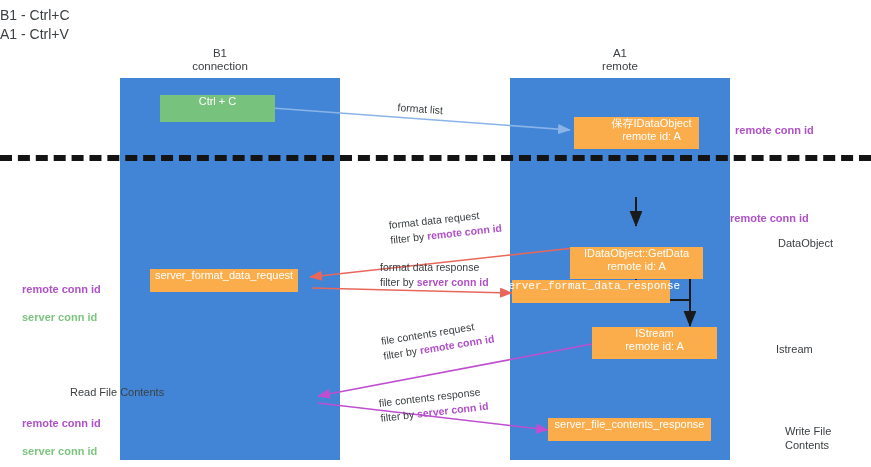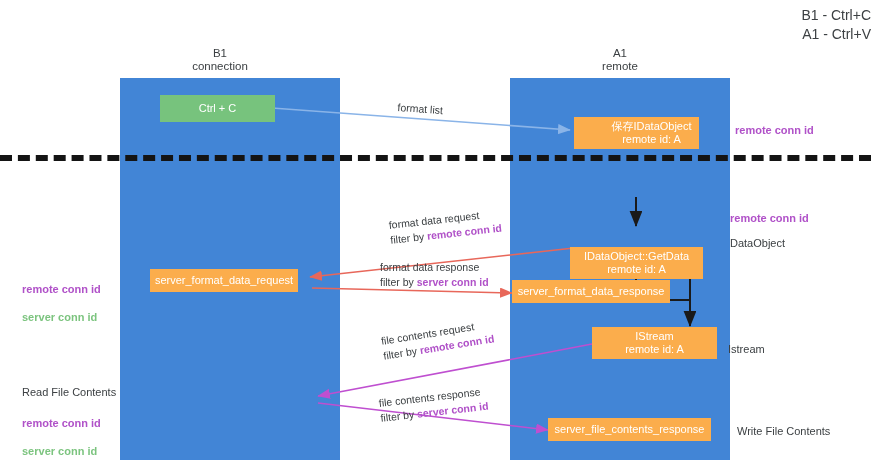--- a/index.html
+++ b/index.html
@@ -6,30 +6,30 @@
   body{
     width:871px;height:467px;position:relative;overflow:hidden;
     background:#ffffff;
     font-family:"Liberation Sans","DejaVu Sans",sans-serif;
     color:#3c4043;
   }
   #stage{position:absolute;left:0;top:0;width:871px;height:467px;}
   svg.layer{position:absolute;left:0;top:0;width:871px;height:467px;pointer-events:none;}
   .lane{position:absolute;background:#4285d6;}
   .lane-title{position:absolute;text-align:center;font-size:11.5px;line-height:13px;color:#3c4043;white-space:pre-line;}
-  .title{position:absolute;left:0;top:6px;width:871px;text-align:right;font-size:14px;line-height:19px;color:#3c4043;white-space:pre-line;}
-  .box{position:absolute;display:flex;flex-direction:column;align-items:center;justify-content:center;
+  .title{position:absolute;left:0;top:6px;width:871px;text-align:left;font-size:14px;line-height:19px;color:#3c4043;white-space:pre-line;}
+  .box{position:absolute;display:flex;flex-direction:column;align-items:center;
        color:#ffffff;font-size:11px;line-height:13px;text-align:center;box-sizing:border-box;}
   .box.green{background:#77c37d;}
   .box.orange{background:#fbad4c;}
   .box .l2{font-size:11px;}
   .sidelabel{position:absolute;font-size:11px;line-height:14px;white-space:pre-line;}
   .c-purple{color:#b051c8;font-weight:bold;}
   .c-green{color:#7cc47f;font-weight:bold;}
-  .c-dark{color:#3c4043;}
+  .c-dark{color:#3c4043;padding-left:48px;}
   .arrowlabel{position:absolute;font-size:10.5px;line-height:15px;color:#3c4043;white-space:nowrap;transform-origin:0 0;}
   .lbl-purple{color:#b051c8;font-weight:bold;}
   .dashed{position:absolute;left:0;top:155px;width:871px;height:0;border-top:6px dashed #141414;}
   .overlay-cjk{position:absolute;font-size:11px;line-height:13px;color:#ffffff;}
 </style>
 </head>
 <body>
 
 <div id="stage">
 
@@ -91,21 +91,21 @@
 
   <div class="box orange" style="left:570px;top:227px;width:133px;height:32px;margin-top:20px;">
     <span>IDataObject::GetData</span>
     <span class="l2">remote id: A</span>
   </div>
 
   <div class="box orange" style="left:150px;top:269px;width:148px;height:23px;">
     <span>server_format_data_request</span>
   </div>
 
-  <div class="box orange" style="left:512px;top:280px;width:158px;height:23px;">
+  <div class="box orange" style="left:512px;top:280px;width:158px;height:23px;font-family:Liberation Mono, monospace;">
     <span>server_format_data_response</span>
   </div>
 
   <div class="box orange" style="left:592px;top:327px;width:125px;height:32px;">
     <span>IStream</span>
     <span class="l2">remote id: A</span>
   </div>
 
 
   <div class="box orange" style="left:548px;top:418px;width:163px;height:23px;">

